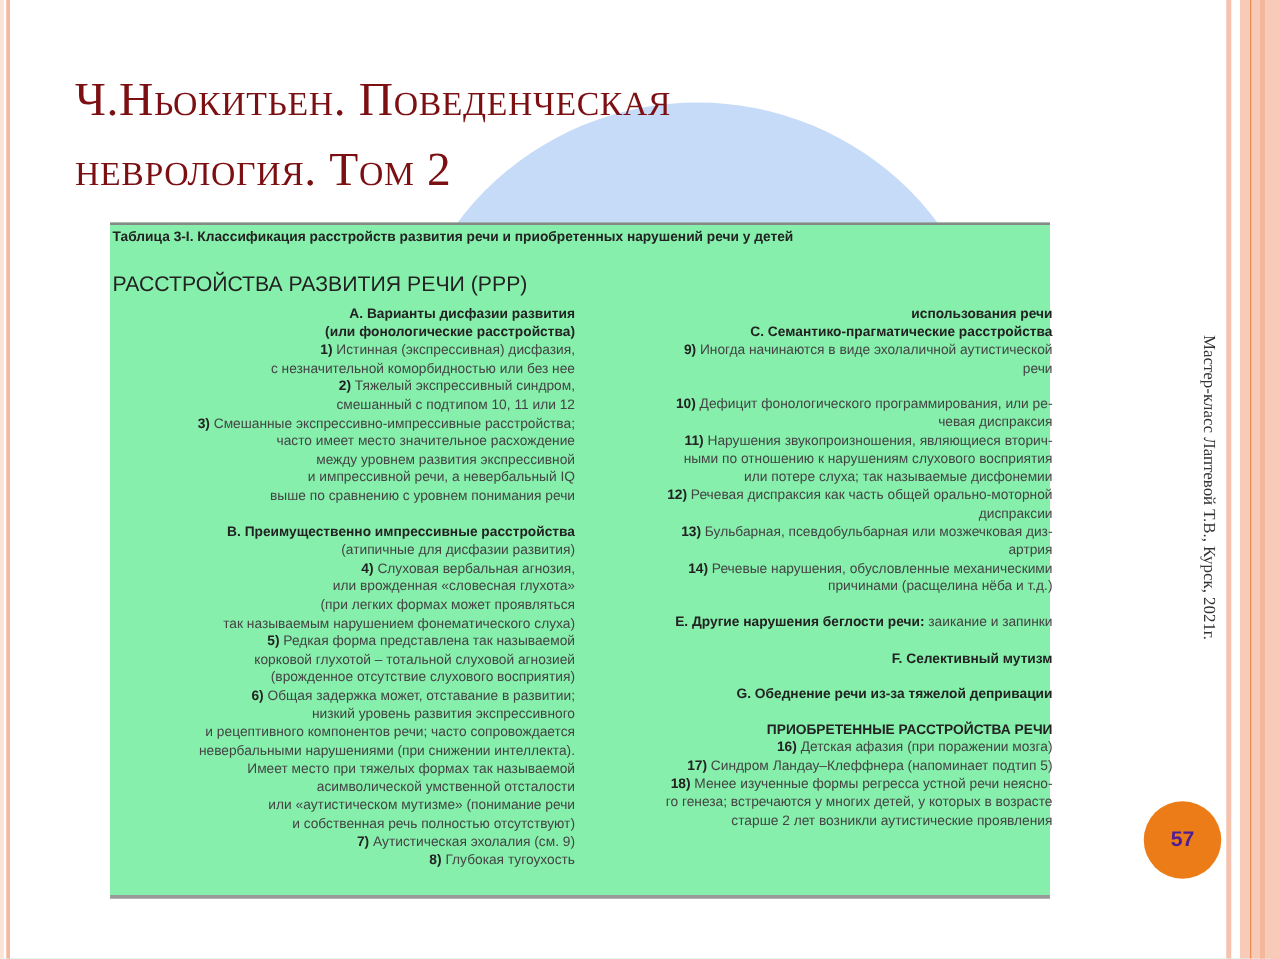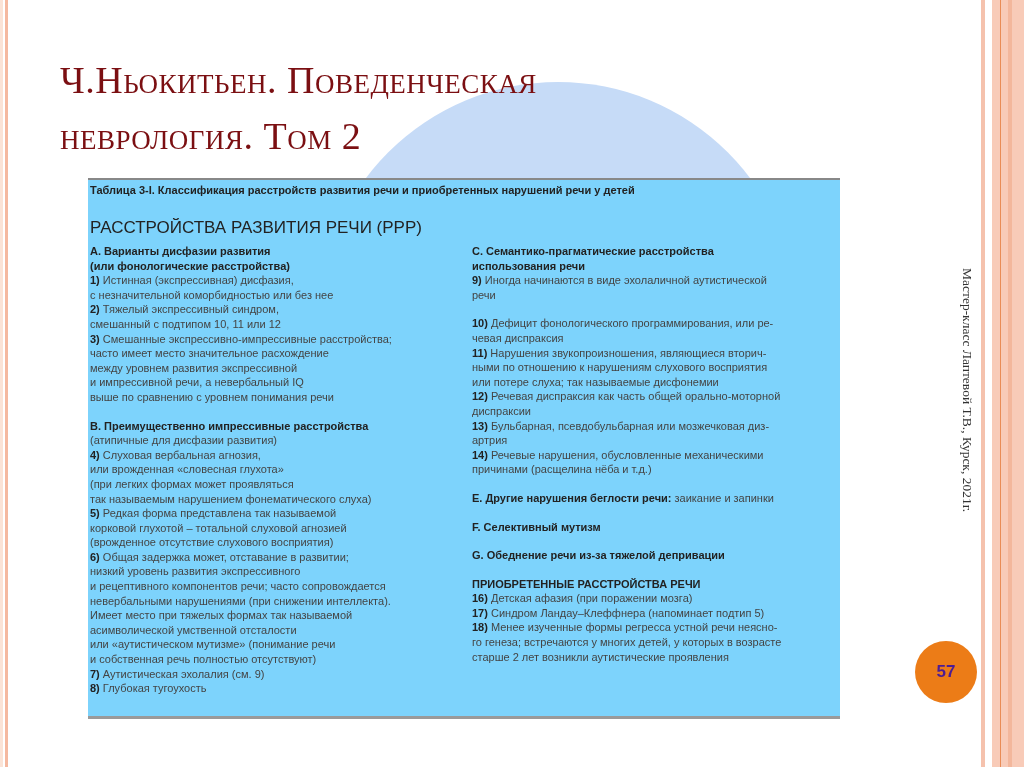--- a/index.html
+++ b/index.html
@@ -25,21 +25,22 @@
 
   .title {
     position: absolute; left: 60px; top: 52px; width: 700px;
     font-family: "Liberation Serif", serif; color: #7b0f12;
     font-size: 38px; line-height: 56px; font-variant: small-caps;
     letter-spacing: 0.5px;
   }
 
   .doc {
     position: absolute; left: 88px; top: 178px; width: 752px; height: 540px;
-    background: #7dd3fc;
+    background: #86efac;
+    text-align: right;
   }
   .doc-topline { position: absolute; left: 0; top: 0; width: 752px; height: 2px; background: #888; }
   .doc-bottomline { position: absolute; left: 0; top: 538px; width: 752px; height: 3px; background: #9a9a9a; }
   .doc-caption {
     position: absolute; left: 2px; top: 6px; font-size: 11px; font-weight: bold; color: #222;
   }
   .doc-heading {
     position: absolute; left: 2px; top: 40px; font-size: 17px; font-weight: normal; color: #222;
   }
   .col { position: absolute; font-size: 11px; line-height: 14.6px; color: #444; }
@@ -114,22 +115,22 @@
     <div class="line">невербальными нарушениями (при снижении интеллекта).</div>
     <div class="line">Имеет место при тяжелых формах так называемой</div>
     <div class="line">асимволической умственной отсталости</div>
     <div class="line">или «аутистическом мутизме» (понимание речи</div>
     <div class="line">и собственная речь полностью отсутствуют)</div>
     <div class="line"><span class="num">7)</span><span> Аутистическая эхолалия (см. 9)</span></div>
     <div class="line"><span class="num">8)</span><span> Глубокая тугоухость</span></div>
   </div>
 
   <div class="col col-right">
+    <div class="line sec-title">использования речи</div>
     <div class="line sec-title">С. Семантико-прагматические расстройства</div>
-    <div class="line sec-title">использования речи</div>
     <div class="line"><span class="num">9)</span><span> Иногда начинаются в виде эхолаличной аутистической</span></div>
     <div class="line">речи</div>
     <div class="gap"></div>
     <div class="line"><span class="num">10)</span><span> Дефицит фонологического программирования, или ре-</span></div>
     <div class="line">чевая диспраксия</div>
     <div class="line"><span class="num">11)</span><span> Нарушения звукопроизношения, являющиеся вторич-</span></div>
     <div class="line">ными по отношению к нарушениям слухового восприятия</div>
     <div class="line">или потере слуха; так называемые дисфонемии</div>
     <div class="line"><span class="num">12)</span><span> Речевая диспраксия как часть общей орально-моторной</span></div>
     <div class="line">диспраксии</div>

